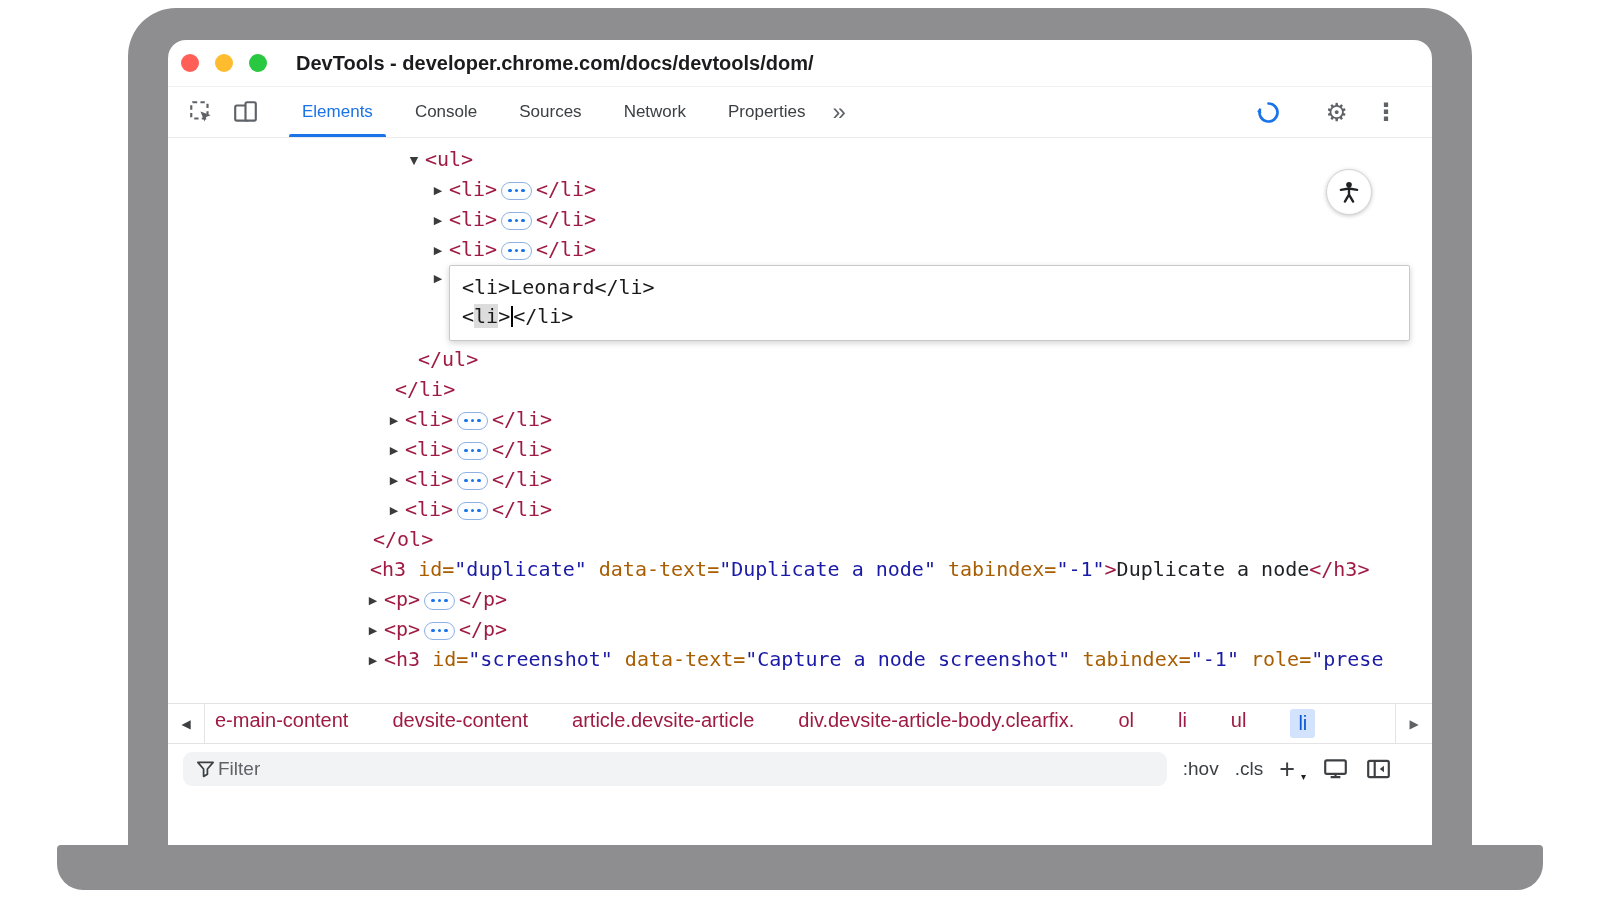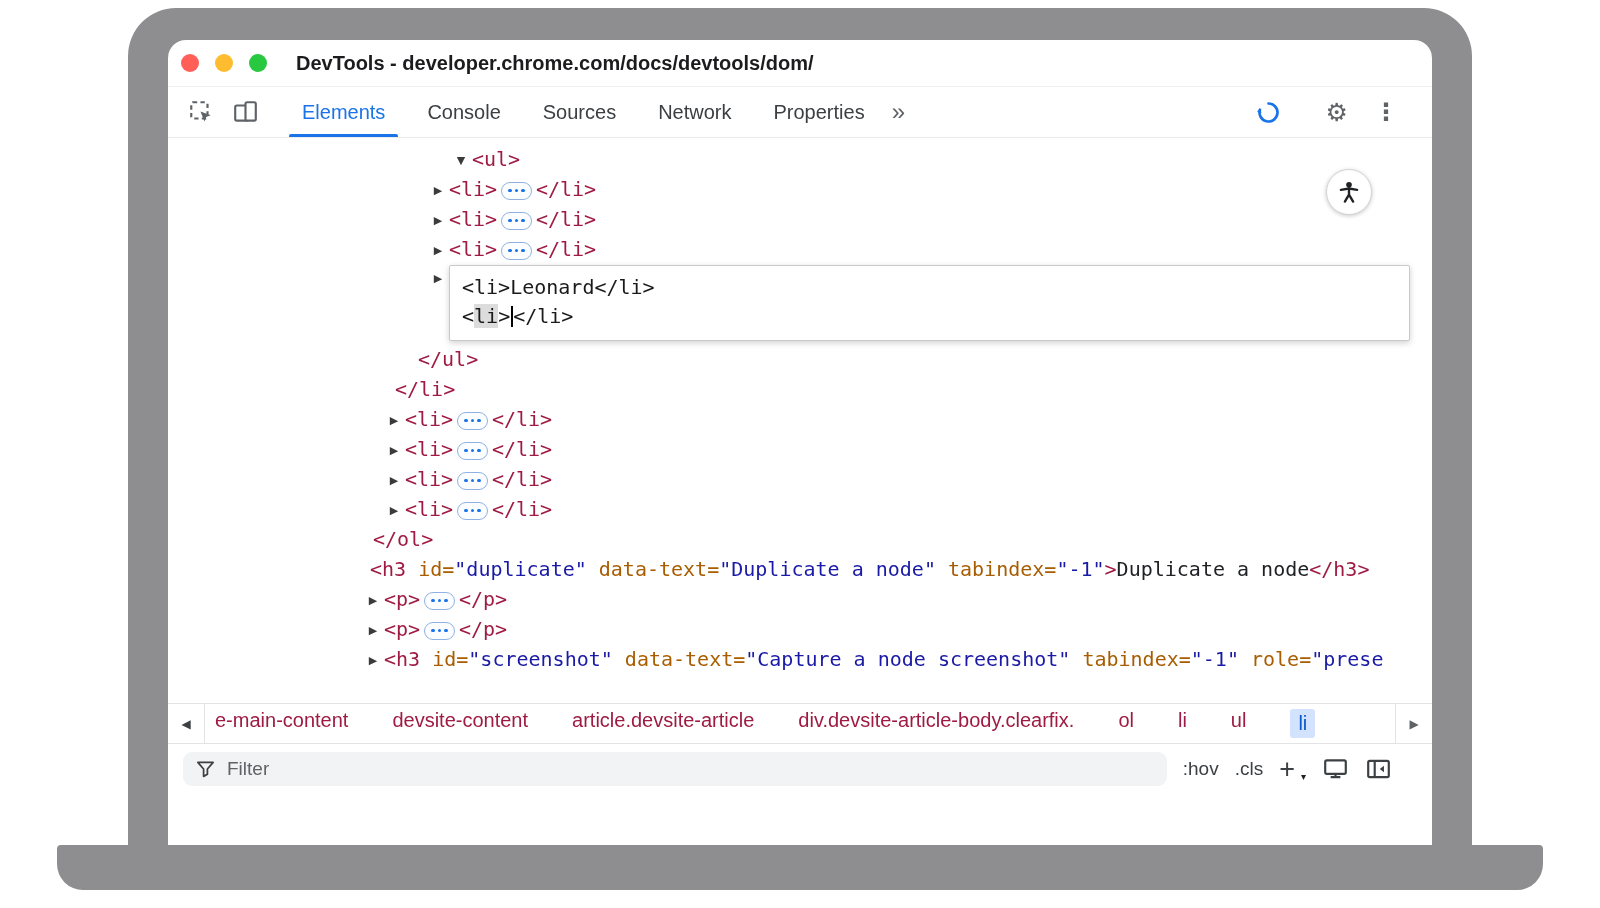--- a/index.html
+++ b/index.html
@@ -22,21 +22,21 @@
   .light.red{background:#ff5f57;}
   .light.yellow{background:#febc2e;}
   .light.green{background:#28c840;}
   .title{margin-left:13px;font-size:20px;font-weight:600;color:#1c1c1e;white-space:nowrap;}
 
   
   .toolbar{height:50px;display:flex;align-items:center;padding-left:20px;border-bottom:1px solid #ececec;position:relative;}
   .icon{display:inline-flex;align-items:center;justify-content:center;cursor:pointer;}
   .toolbar .icon{margin-right:18px;}
   .tabs{display:flex;height:100%;margin-left:4px;}
-  .tab{display:flex;align-items:center;height:100%;padding:0 21px;font-size:20px;color:#3c4043;
+  .tab{display:flex;align-items:center;height:100%;padding:0 21px;font-size:17px;color:#3c4043;
        position:relative;white-space:nowrap;cursor:pointer;}
   .tab.active{color:var(--c-accent,#1a73e8);}
   .tab.active::after{content:"";position:absolute;left:8px;right:8px;bottom:0;height:3px;
        background:var(--c-accent,#1a73e8);border-radius:2px 2px 0 0;}
   .more{font-size:24px;color:#5f6368;margin-left:6px;cursor:pointer;line-height:1;}
   .toolbar .right{margin-left:auto;display:flex;align-items:center;gap:26px;padding-right:34px;}
   .glyph{font-family:"DejaVu Sans",sans-serif;color:#5f6368;cursor:pointer;line-height:1;}
   .glyph.gear{font-size:25px;}
   .glyph.kebab{font-size:24px;font-weight:bold;}
 
@@ -83,21 +83,21 @@
   .paneltabs{height:49px;box-sizing:border-box;border-bottom:1px solid #e3e3e3;display:flex;padding-left:4px;}
   .ptab{display:flex;align-items:center;height:100%;padding:0 16px;font-size:20px;color:#28292a;
         position:relative;white-space:nowrap;cursor:pointer;}
   .ptab.active{color:var(--c-accent,#1a73e8);}
   .ptab.active::after{content:"";position:absolute;left:6px;right:6px;bottom:0;height:3px;
         background:var(--c-accent,#1a73e8);border-radius:2px 2px 0 0;}
 
   
   .filterbar{height:50px;display:flex;align-items:center;padding:0 40px 0 15px;gap:16px;}
   .pill{flex:1;height:34px;background:#f1f3f4;border-radius:9px;display:flex;align-items:center;
-        padding:0 12px;gap:9px;cursor:text;}
+        padding:0 12px;cursor:text;}
   .pill input{border:none;background:transparent;outline:none;font-size:19px;flex:1;
         font-family:"Liberation Sans",sans-serif;color:#202124;}
   .pill input::placeholder{color:#5f6368;}
   .ftxt{font-size:19px;color:#3c4043;cursor:pointer;white-space:nowrap;}
   .plus{font-size:27px;color:#3c4043;cursor:pointer;line-height:1;margin-right:-10px;}
   .caret{font-size:10px;color:#202124;cursor:pointer;align-self:flex-end;margin-bottom:12px;}
 </style>
 </head>
 <body>
 
@@ -141,21 +141,21 @@
             <path d="M12 4 a8 8 0 1 1 -7.6 5.5" fill="none" stroke="#1a73e8" stroke-width="2.4" stroke-linecap="round"></path>
             <path d="M1.6 10.8 L4.8 9.0 L5.8 12.4 Z" fill="#1a73e8"></path>
           </svg>
         </span>
         <span class="glyph gear">⚙</span>
         <span class="glyph kebab">⋮</span>
       </div>
     </div>
 
     <div class="tree">
-        <div class="trow" style="padding-left: 235px; margin-left: 47px;"><span class="arrow">▼</span><span class="t-tag">&lt;ul&gt;</span></div>
+        <div class="trow" style="padding-left: 235px;"><span class="arrow">▼</span><span class="t-tag">&lt;ul&gt;</span></div>
         <div class="trow" style="padding-left: 259px;"><span class="arrow">▶</span><span class="t-tag">&lt;li&gt;</span><span class="dots">
             <i></i>
             <i></i>
             <i></i>
           </span><span class="t-tag">&lt;/li&gt;</span></div>
         <div class="trow" style="padding-left: 259px;"><span class="arrow">▶</span><span class="t-tag">&lt;li&gt;</span><span class="dots">
             <i></i>
             <i></i>
             <i></i>
           </span><span class="t-tag">&lt;/li&gt;</span></div>

